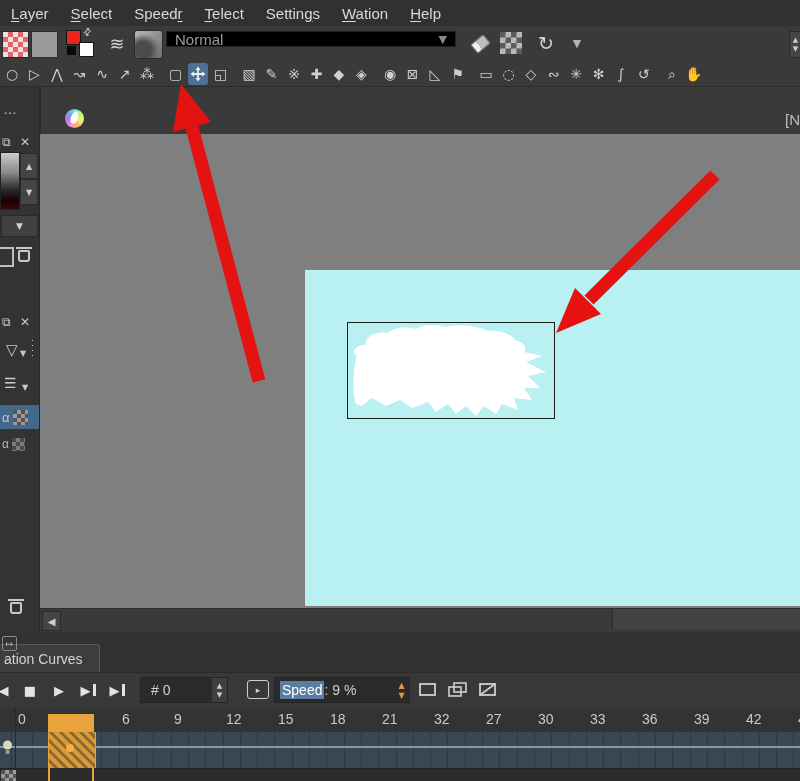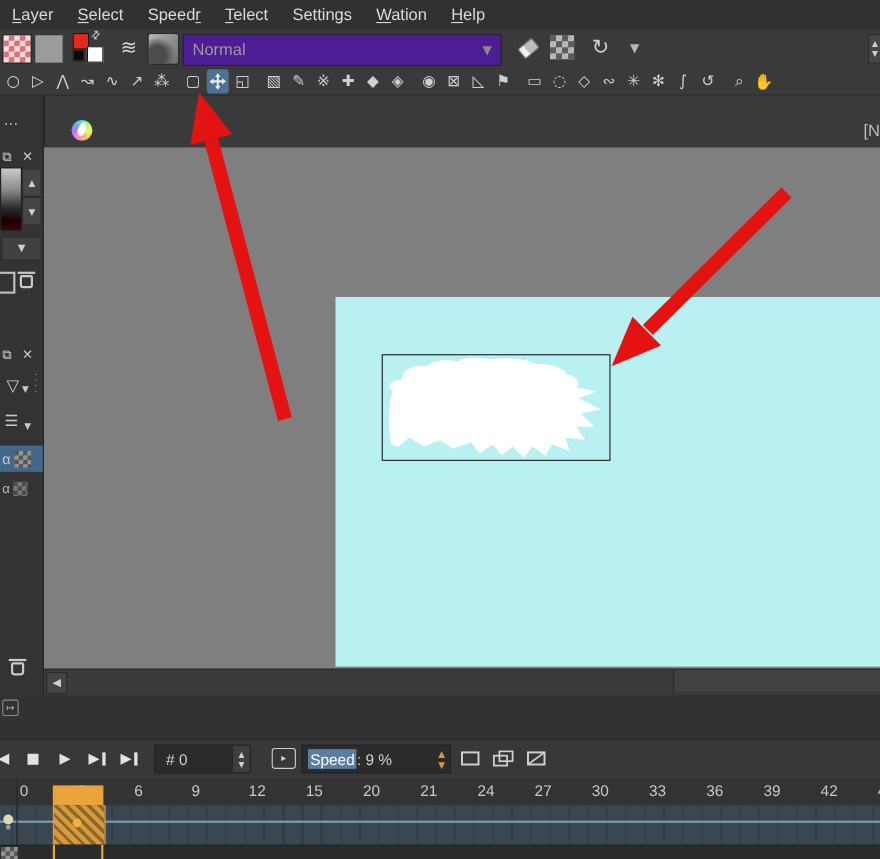--- a/index.html
+++ b/index.html
@@ -25,21 +25,21 @@
   .fgbg{left:66px;top:4px;width:32px;height:28px;}
   .fgbg .fg{position:absolute;left:0;top:0;width:13px;height:13px;background:#e8261d;border:1px solid #161616;}
   .fgbg .bk{position:absolute;left:0;top:15px;width:9px;height:9px;background:#0a0a0a;border:1px solid #3a3a3a;}
   .fgbg .bg{position:absolute;left:13px;top:12px;width:13px;height:13px;background:#fff;border:1px solid #161616;}
   .fgbg .swap{position:absolute;left:17px;top:-4px;font-size:10px;color:#c9c9c9;transform:rotate(-45deg);}
   .brushopt{left:104px;top:4px;width:26px;height:26px;display:flex;align-items:center;justify-content:center;
             font-size:18px;color:#d6d6d6;}
   .brushpreset{left:134px;top:4px;width:27px;height:27px;border-radius:3px;border:1px solid #2a2a2a;
     background:radial-gradient(circle at 30% 70%,#4c4c4c 0 30%,transparent 60%),
                linear-gradient(135deg,#b9b9b9,#8b8b8b 55%,#6f6f6f);}
-  .blendbox{left:166px;top:5px;width:290px;height:29px;background:#4c1d95;border:1px solid #232323;
+  .blendbox{left:166px;top:5px;width:290px;height:16px;background:#000000;border:1px solid #232323;
             display:flex;align-items:center;color:#9b9b9b;font-size:15px;padding:0 8px;box-sizing:border-box;}
   .blendbox .caret{margin-left:auto;color:#8a8a8a;font-size:11px;}
   .eraser-btn{left:468px;top:6px;width:24px;height:24px;display:flex;align-items:center;justify-content:center;}
   .eraser-shape{width:15px;height:10px;border-radius:2px;transform:rotate(-40deg);
     background:linear-gradient(90deg,#f0f0f0 0 35%,#bdbdbd 35%);border:1px solid #777;}
   .alpha-btn{left:500px;top:6px;width:22px;height:22px;
     background:linear-gradient(45deg,#bdbdbd 25%,transparent 25%,transparent 75%,#bdbdbd 75%) 0 0/11px 11px,
                linear-gradient(45deg,#bdbdbd 25%,#5c5c5c 25%,#5c5c5c 75%,#bdbdbd 75%) 5.5px 5.5px/11px 11px;}
   .reload-btn{left:533px;top:3px;width:26px;height:28px;display:flex;align-items:center;justify-content:center;
     font-size:19px;color:#d2d2d2;}
@@ -356,20 +356,23 @@
     <div class="paper"></div>
     <div class="sel-rect"></div>
   </div>
   <div class="scrollstrip">
     <div class="scroll-left g">◀</div>
     <div class="scroll-thumb"></div>
   </div>
   <div class="abs dots-h" style="left:690px;top:629px;">·······</div>
 
   <div class="timeline">
+    <div class="tl-tab">
+      <span>ation Curves</span>
+    </div>
     <div class="tl-controls">
       <div class="transport">
 
       <div class="tbtn bar-left">
             <span class="g">◀</span>
           </div>
           <div class="tbtn">
             <span class="g">■</span>
           </div>
           <div class="tbtn">
@@ -419,23 +422,23 @@
       </div>
     </div>
     <div class="tl-ruler">
 
     <span class="ruler-num" style="left: 18px;">0</span>
         <span class="ruler-num" style="left: 70px;">3</span>
         <span class="ruler-num" style="left: 122px;">6</span>
         <span class="ruler-num" style="left: 174px;">9</span>
         <span class="ruler-num" style="left: 226px;">12</span>
         <span class="ruler-num" style="left: 278px;">15</span>
-        <span class="ruler-num" style="left: 330px;">20</span>
+        <span class="ruler-num" style="left: 330px;">18</span>
         <span class="ruler-num" style="left: 382px;">21</span>
-        <span class="ruler-num" style="left: 434px;">24</span>
+        <span class="ruler-num" style="left: 434px;">32</span>
         <span class="ruler-num" style="left: 486px;">27</span>
         <span class="ruler-num" style="left: 538px;">30</span>
         <span class="ruler-num" style="left: 590px;">33</span>
         <span class="ruler-num" style="left: 642px;">36</span>
         <span class="ruler-num" style="left: 694px;">39</span>
         <span class="ruler-num" style="left: 746px;">42</span>
         <span class="ruler-num" style="left: 798px;">45</span>
       </div>
     <div class="ruler-icon g">↦</div>
     <div class="tl-track"></div>

